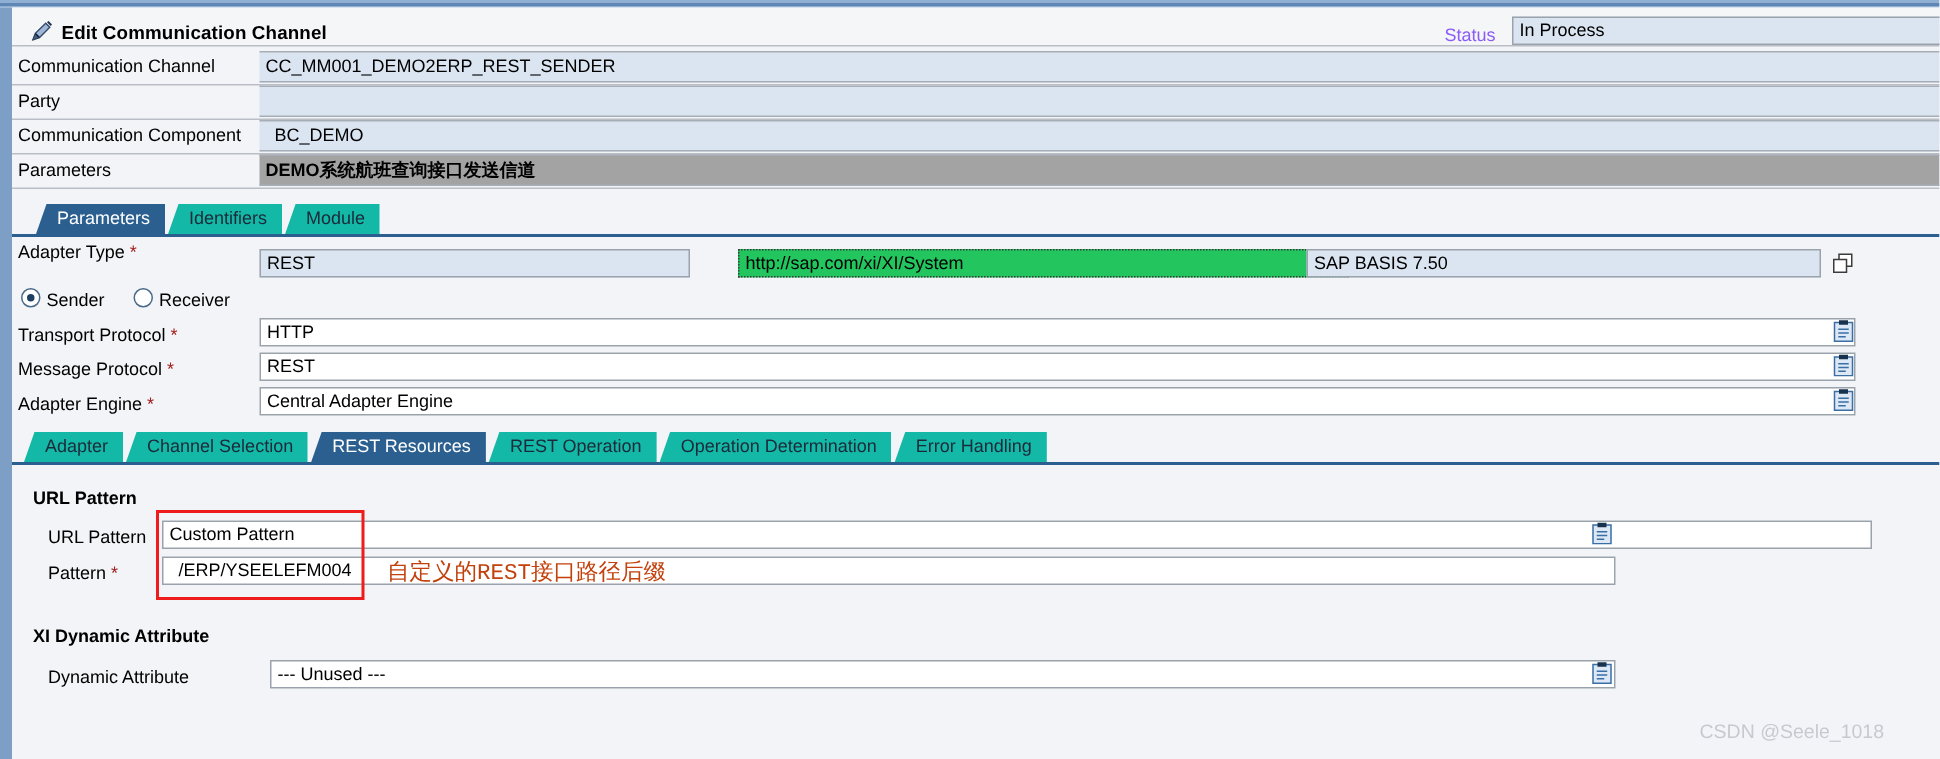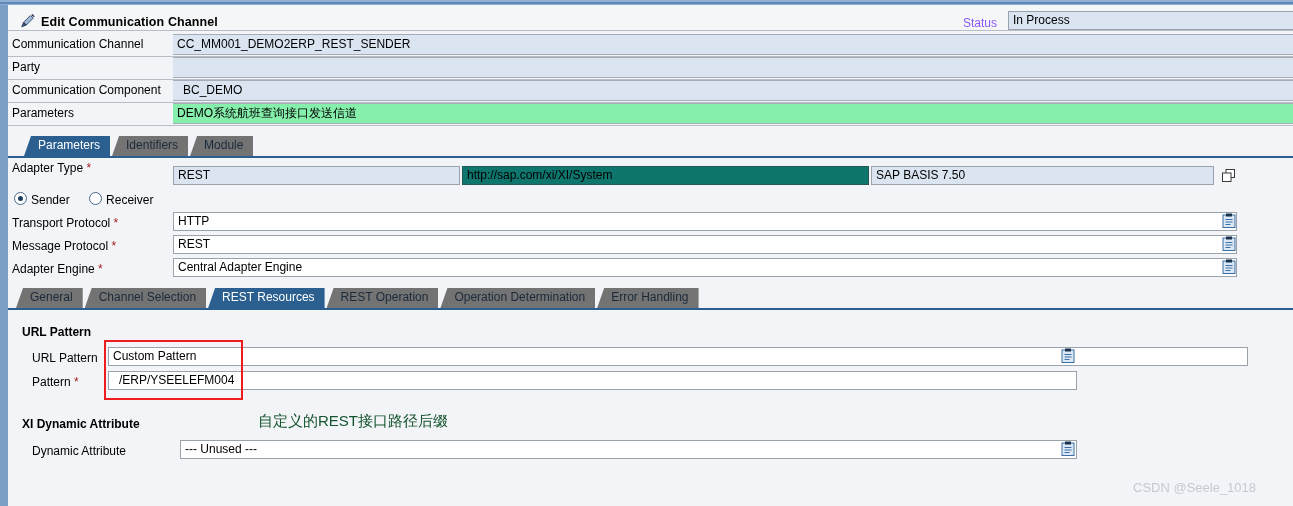--- a/index.html
+++ b/index.html
@@ -24,56 +24,56 @@
   .pencil-icon{width:15px;height:15px;position:relative;display:inline-block;}
   .title-text{font-weight:bold;font-size:12.5px;color:#000;letter-spacing:.1px;}
   .status-label{position:absolute;left:955px;top:11px;font-size:12px;color:#8b5cf6;}
   .status-value{position:absolute;left:1000px;top:6px;width:287px;height:19px;
     background:#dbe5f1;border:1px solid #9aa2ac;box-sizing:border-box;
     font-size:12px;line-height:17px;padding-left:4px;color:#000;}
   .hdr-label{position:absolute;left:12px;font-size:12px;color:#000;line-height:21px;}
   .hdr-field{position:absolute;left:173px;width:1120px;height:21px;box-sizing:border-box;
     background:#dbe5f1;border-top:1px solid #a7adb6;border-bottom:1px solid #a7adb6;
     font-size:12px;line-height:19px;padding-left:4px;color:#000;}
-  .hdr-field.white{background:#86efac;}
+  .hdr-field.white{background:#a3a3a3;font-weight:bold;}
   .hdr-sep{position:absolute;left:8px;width:1285px;height:1px;background:#b9bec6;}
 
   
   .tabstrip{position:absolute;height:20px;}
   .tab{position:relative;display:inline-block;height:20px;line-height:19px;
-    background:#737373;color:#1b2a3a;font-size:12px;padding:0 10px 0 14px;
+    background:#14b8a6;color:#1b2a3a;font-size:12px;padding:0 10px 0 14px;
     margin-right:2px;box-sizing:border-box;float:left;
     clip-path:polygon(7px 0,100% 0,100% 100%,0 100%);}
   .tab.sel{background:#2a5f90;color:#fff;}
   .tab-underline{position:absolute;height:2px;background:#2a5f90;}
 
   
   .panel{position:absolute;background:#f2f4f7;}
 
   .lbl{position:absolute;font-size:12px;color:#000;line-height:16px;}
   .req{color:#a32020;}
 
   .inp{position:absolute;box-sizing:border-box;background:#dbe5f1;
     border:1px solid #9aa2ac;font-size:12px;line-height:16px;padding-left:4px;color:#000;height:19px;}
   .inp.white{background:#fff;}
-  .inp.dotted{border:1px dotted #3b3b3b;background:#0f766e;}
+  .inp.dotted{border:1px dotted #3b3b3b;background:#22c55e;margin-left:30px;}
 
   
   .vh{position:absolute;width:14px;height:15px;}
 
   .radio-row{position:absolute;font-size:12px;}
   .radio{display:inline-block;width:11px;height:11px;border-radius:50%;
     border:1px solid #4a6a8a;background:#fff;vertical-align:-1px;margin-right:4px;position:relative;}
   .radio.on::after{content:"";position:absolute;left:2.5px;top:2.5px;width:5px;height:5px;border-radius:50%;background:#1d3f63;}
   .radio-lbl{margin-right:16px;}
 
   .section-title{position:absolute;font-weight:bold;font-size:12px;color:#000;}
 
   .redbox{position:absolute;border:2px solid #ee1c1c;box-sizing:border-box;pointer-events:none;}
-  .annot{position:absolute;color:#14532d;font-size:15px;font-family:Liberation Sans, sans-serif;margin-top:40px;}
+  .annot{position:absolute;color:#c2410c;font-size:15px;font-family:Liberation Mono, monospace;}
 
   .watermark{position:absolute;color:#c6cad0;font-size:13px;}
 </style>
 </head>
 <body>
 
 <div class="top-accent">
     <div class="inner"></div>
   </div>
 <div class="left-rail"></div>
@@ -182,21 +182,21 @@
   <svg width="14" height="15" viewBox="0 0 14 15">
     <rect x="1" y="2" width="12" height="12.5" fill="#dce8f5" stroke="#3a6ea5" stroke-width="1"></rect>
     <rect x="4" y="0.5" width="6" height="3" fill="#18324d"></rect>
     <rect x="3.5" y="6" width="7" height="1" fill="#3a6ea5"></rect>
     <rect x="3.5" y="8.5" width="7" height="1" fill="#3a6ea5"></rect>
     <rect x="3.5" y="11" width="5" height="1" fill="#3a6ea5"></rect>
   </svg>
 </span>
 
 <div class="tabstrip" style="left:16px;top:288px;width:1277px;">
-  <div class="tab">General</div>
+  <div class="tab">Adapter</div>
   <div class="tab">Channel Selection</div>
   <div class="tab sel">REST Resources</div>
   <div class="tab">REST Operation</div>
   <div class="tab">Operation Determination</div>
   <div class="tab">Error Handling</div>
 </div>
 <div class="tab-underline" style="left:8px;top:308px;width:1285px;"></div>
 
 <div class="panel" style="left:8px;top:310px;width:1285px;height:196px;background:#f2f4f7;"></div>
 

